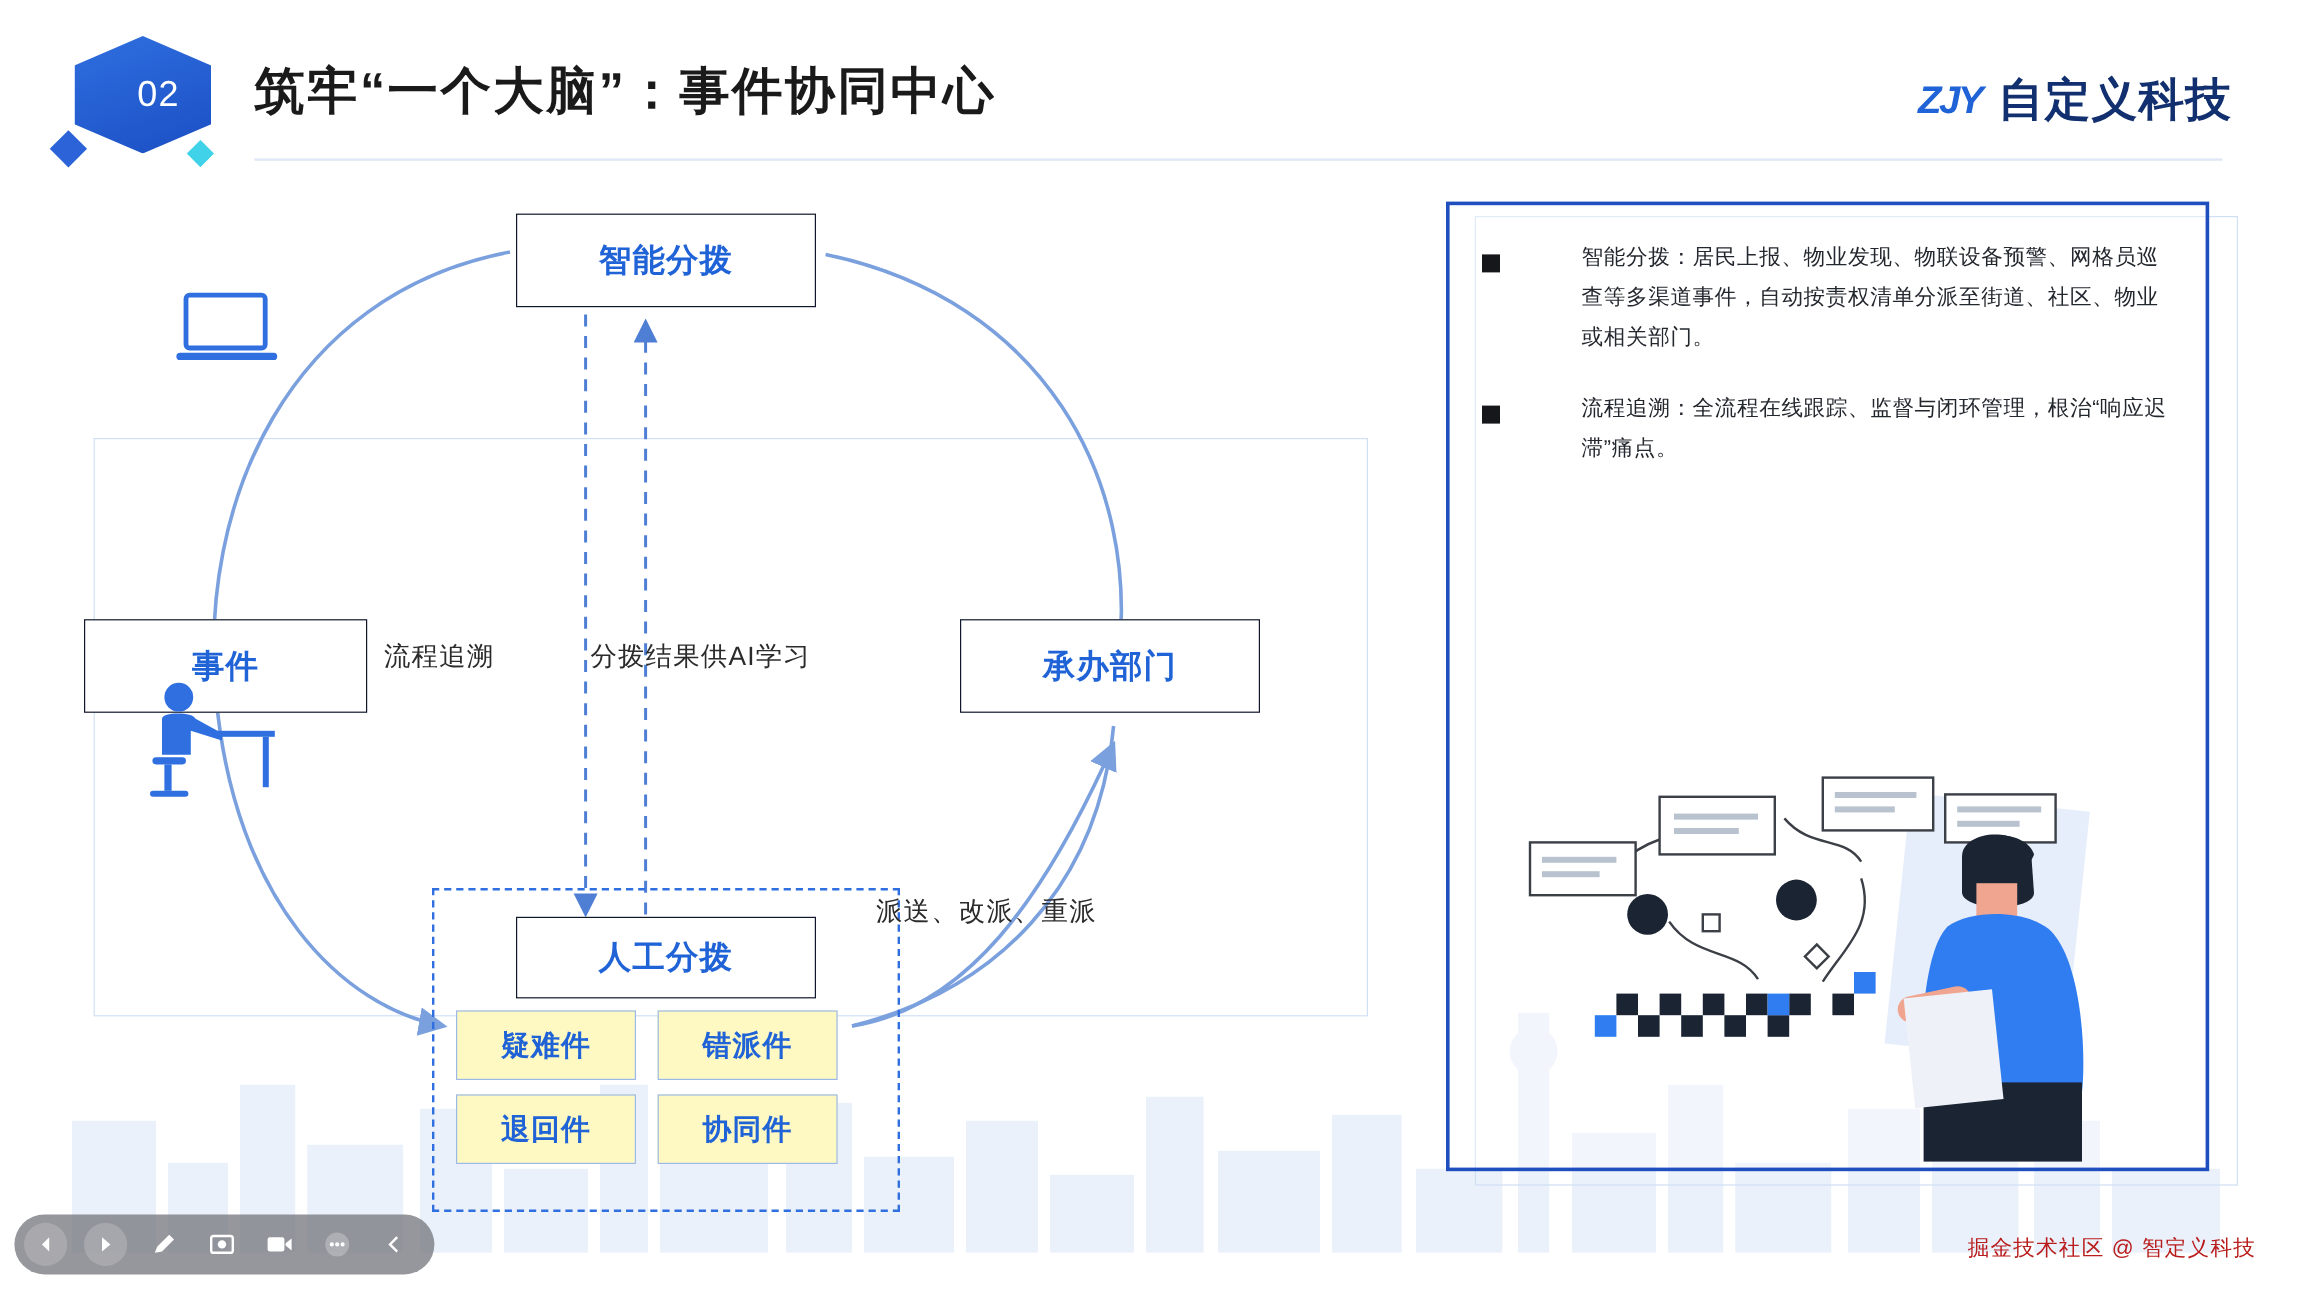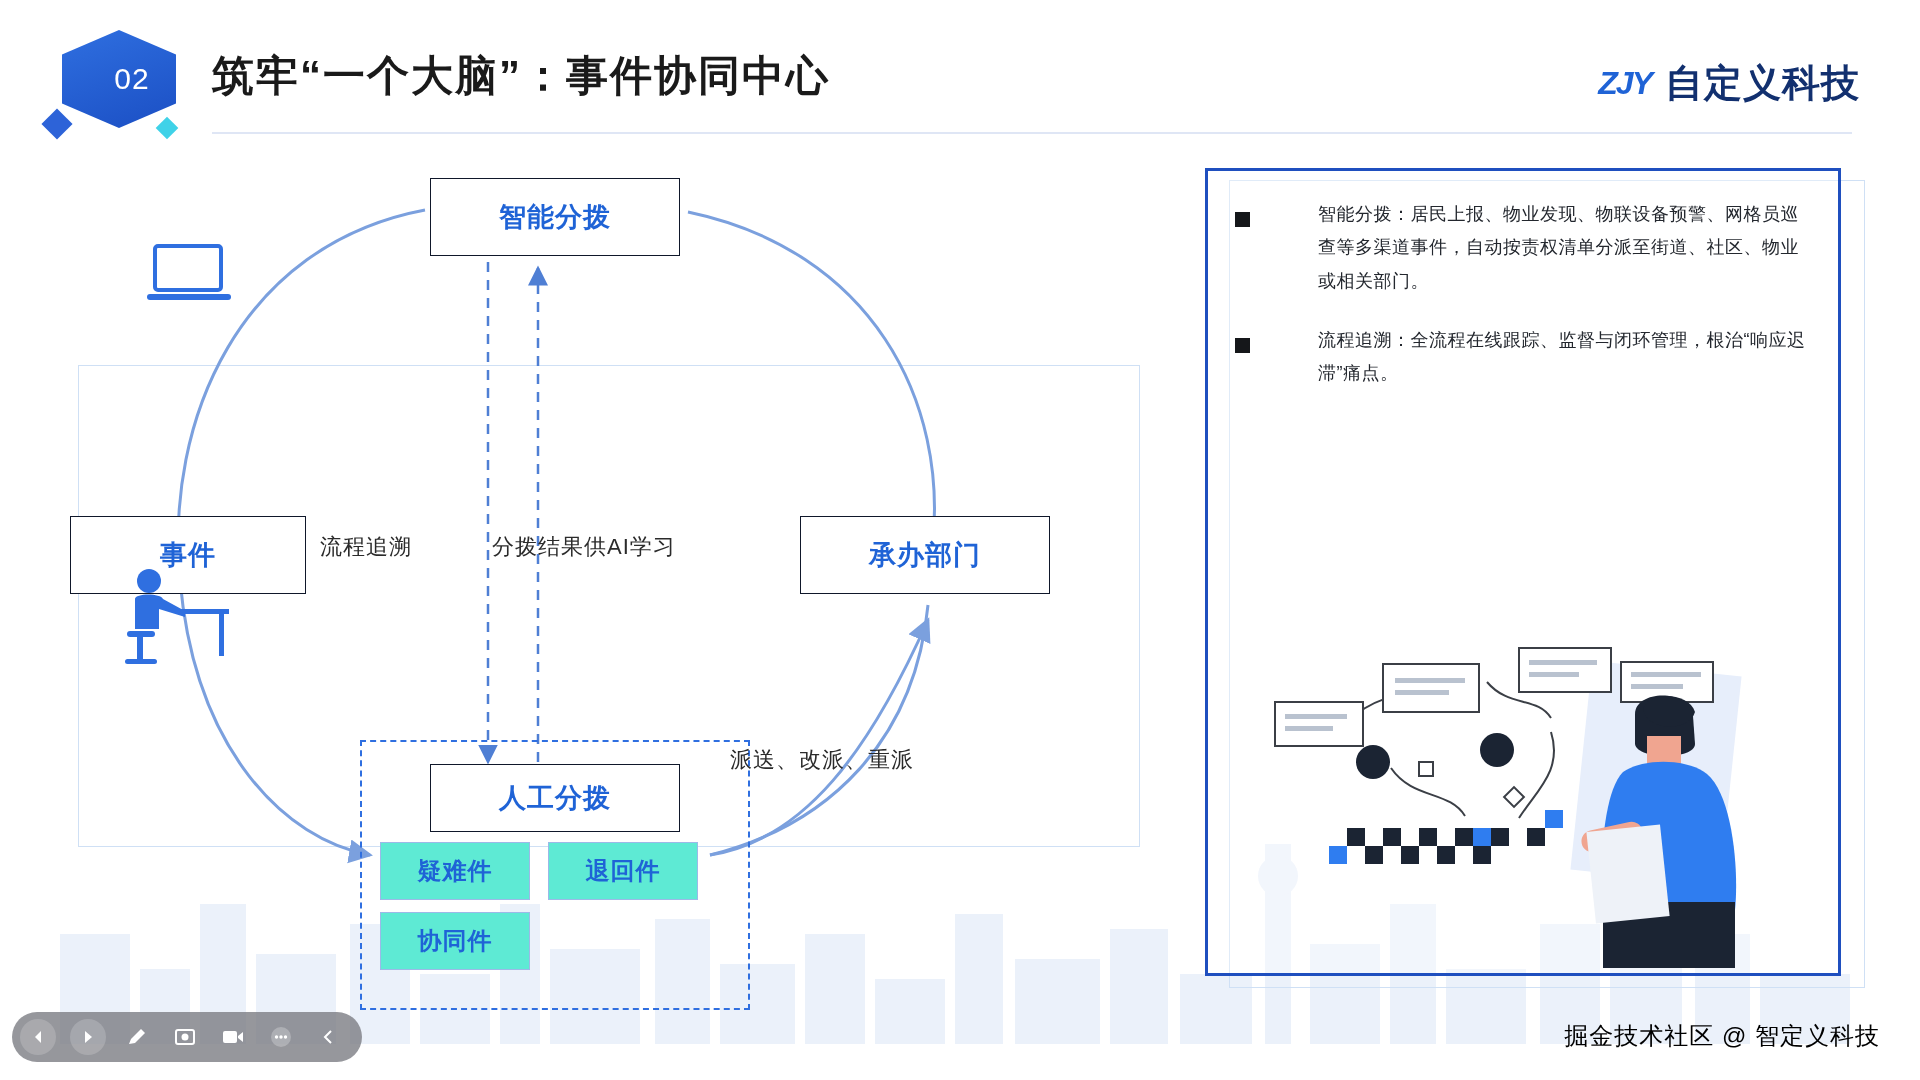--- a/index.html
+++ b/index.html
@@ -151,21 +151,21 @@
     left: 310px; top: 692px;
     width: 350px;
     display: flex;
     flex-wrap: wrap;
     gap: 12px 18px;
   }
   .chip {
     width: 150px; height: 58px;
     box-sizing: border-box;
     border: 1px solid #9cb9e8;
-    background: #5eead4;
+    background: #fef9c3;
     color: #1f63d6;
     font-weight: bold;
     font-size: 24px;
     display: flex;
     align-items: center;
     justify-content: center;
     letter-spacing: 1px;
   }
   .edge-label {
     position: absolute;
@@ -256,22 +256,22 @@
   .tb-plain {
     width: 34px; height: 34px;
     display: flex;
     align-items: center;
     justify-content: center;
     color: #ffffff;
   }
   .watermark {
     position: absolute;
     right: 40px; bottom: 28px;
-    font-size: 24px;
-    color: #000000;
+    font-size: 18px;
+    color: #b91c1c;
     letter-spacing: 1px;
   }
 </style>
 </head>
 <body>
 
 <div class="slide">
 
   <svg class="skyline" viewBox="0 0 1920 260" preserveAspectRatio="none">
     <g fill="#dbe6f7">
@@ -343,20 +343,21 @@
 
     <div class="node node-main node-smart">智能分拨</div>
     <div class="node node-main node-event">事件</div>
     <div class="node node-main node-dept">承办部门</div>
 
     <div class="dashed-box"></div>
     <div class="node node-main node-manual">人工分拨</div>
 
     <div class="chip-grid">
       <div class="chip">疑难件</div>
+      <div class="chip">错派件</div>
       <div class="chip">退回件</div>
       <div class="chip">协同件</div>
     </div>
 
     <div class="edge-label lbl-manual-intervene">流程追溯</div>
     <div class="edge-label lbl-ai-learn">分拨结果供AI学习</div>
     <div class="edge-label lbl-dispatch">派送、改派、重派</div>
 
     <svg class="icon-laptop" width="90" height="70" viewBox="0 0 90 70">
       <rect x="10" y="6" width="66" height="44" rx="3" fill="none" stroke="#2f6fe0" stroke-width="4"></rect>

